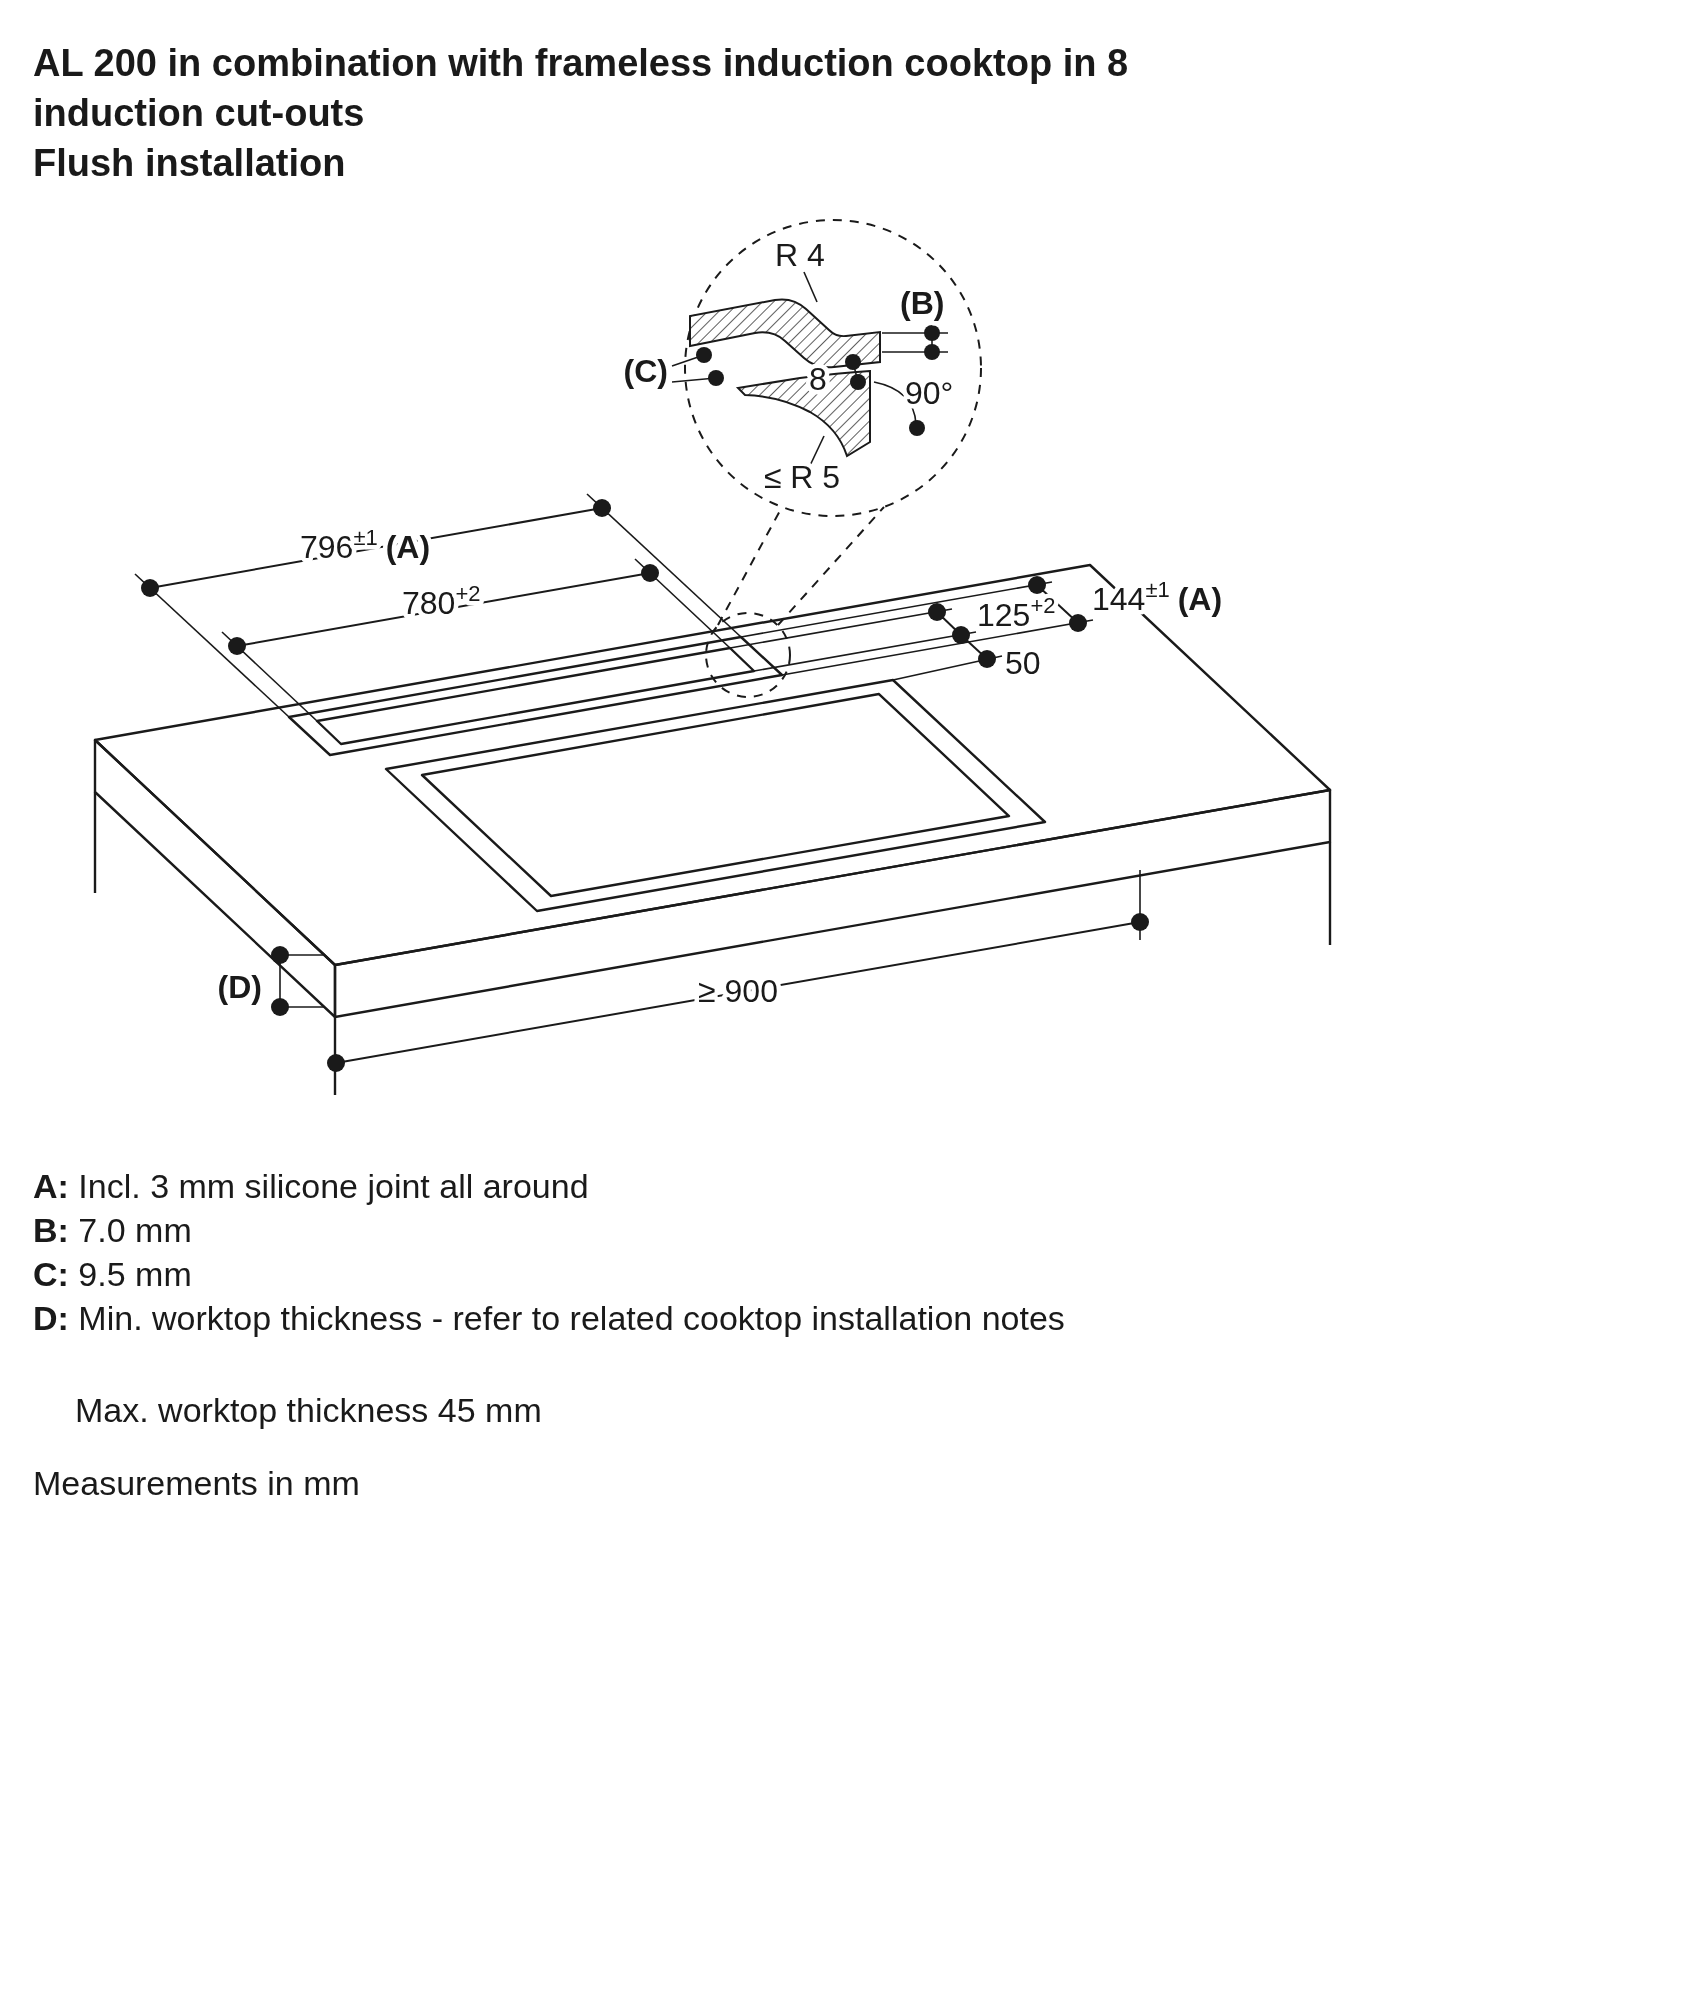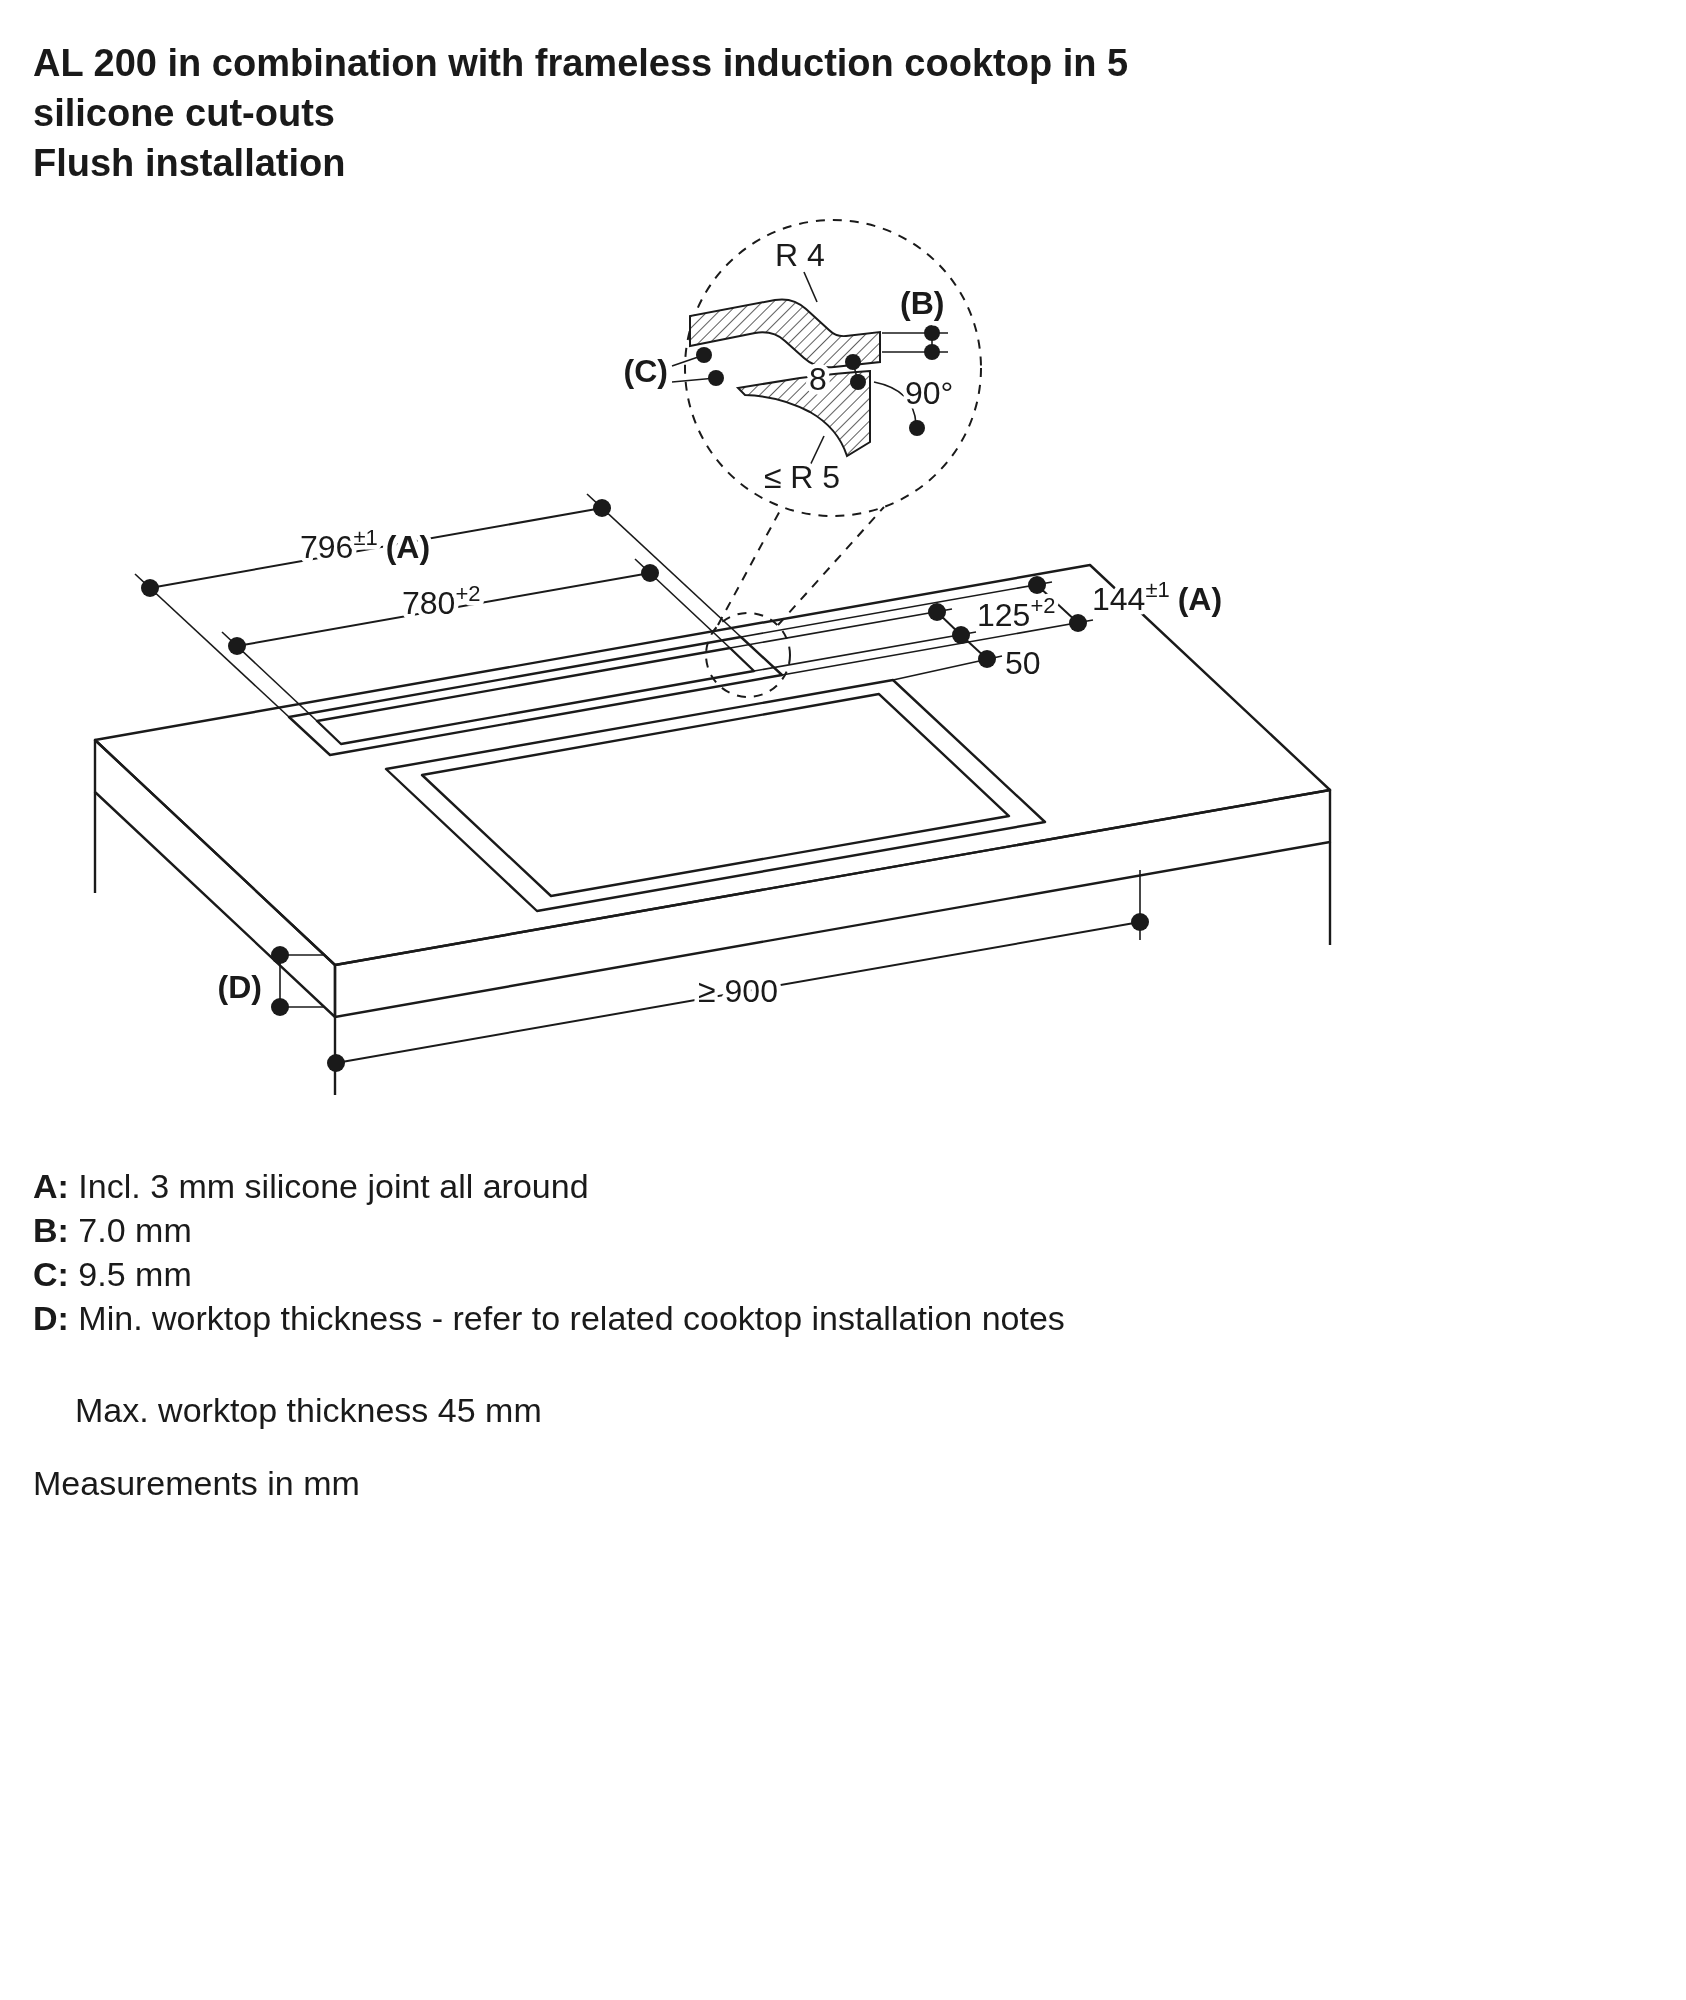--- a/index.html
+++ b/index.html
@@ -40,22 +40,22 @@
     font-size: 32px; fill: #1a1a1a;
     paint-order: stroke fill; stroke: #ffffff; stroke-width: 9px; stroke-linejoin: round;
   }
   .dim-text .b, .dim-text.b { font-weight: bold; }
   .sup { font-size: 22px; }
 </style>
 </head>
 <body>
 
 <div class="title">
-  <span>AL 200 in combination with frameless induction cooktop in 5</span>
-  <span>silicone cut-outs</span>
+  <span>AL 200 in combination with frameless induction cooktop in 8</span>
+  <span>induction cut-outs</span>
   <span>Flush installation</span>
 </div>
 
 <svg class="diagram" width="1686" height="2000" viewBox="0 0 1686 2000" xmlns="http://www.w3.org/2000/svg">
   <defs>
     <pattern id="hatch" patternUnits="userSpaceOnUse" width="8" height="8" patternTransform="rotate(45)">
       <rect width="8" height="8" fill="#ffffff"></rect>
       <line x1="0" y1="0" x2="0" y2="8" stroke="#1a1a1a" stroke-width="1.4"></line>
     </pattern>
   </defs>

